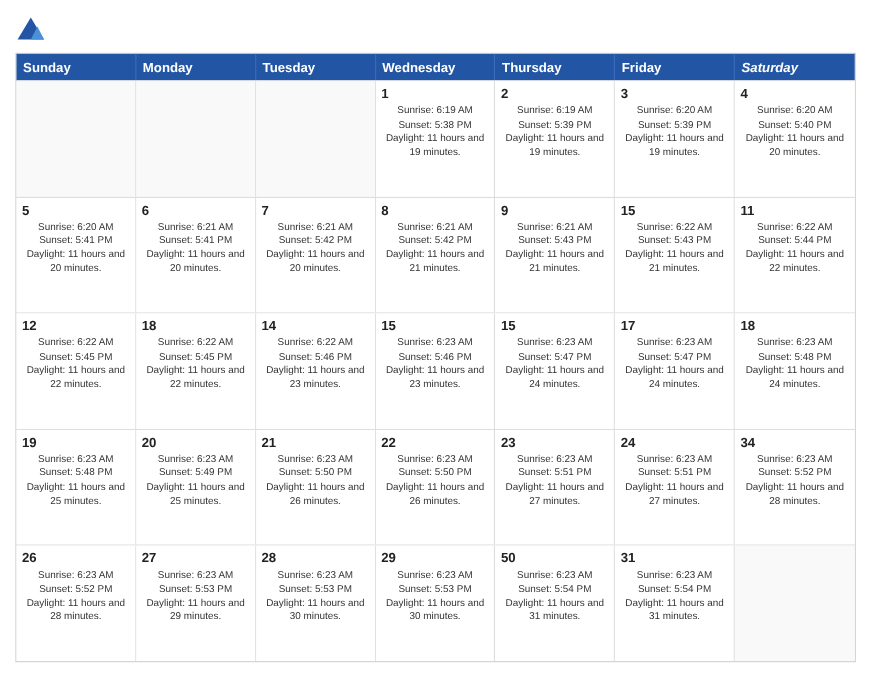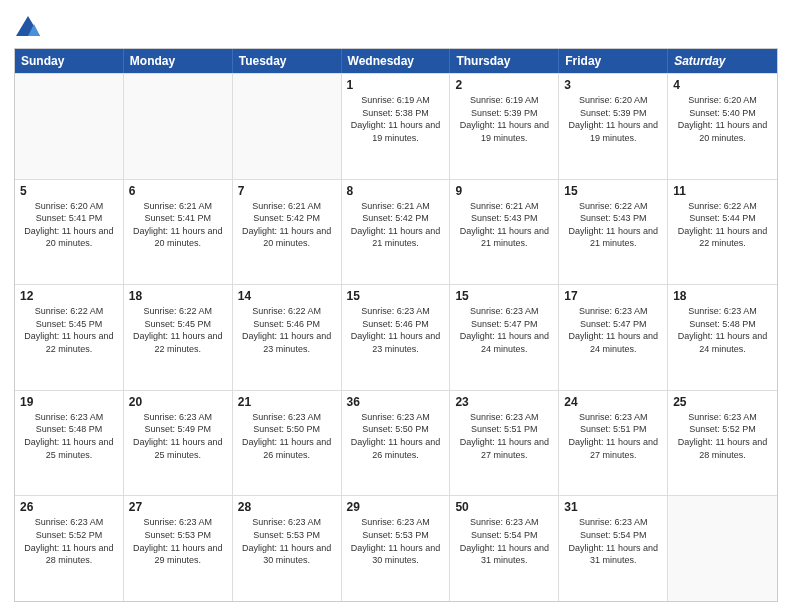--- a/index.html
+++ b/index.html
@@ -280,39 +280,39 @@
 Sunset: 5:49 PM
 Daylight: 11 hours and 25 minutes.</div>
           </div>
           <div class="cal-cell">
             <div class="day-num">21</div>
             <div class="day-info" style="white-space: pre-line;">Sunrise: 6:23 AM
 Sunset: 5:50 PM
 Daylight: 11 hours and 26 minutes.</div>
           </div>
           <div class="cal-cell">
-            <div class="day-num">36</div>
+            <div class="day-num">22</div>
             <div class="day-info" style="white-space: pre-line;">Sunrise: 6:23 AM
 Sunset: 5:50 PM
 Daylight: 11 hours and 26 minutes.</div>
           </div>
           <div class="cal-cell">
             <div class="day-num">23</div>
             <div class="day-info" style="white-space: pre-line;">Sunrise: 6:23 AM
 Sunset: 5:51 PM
 Daylight: 11 hours and 27 minutes.</div>
           </div>
           <div class="cal-cell">
             <div class="day-num">24</div>
             <div class="day-info" style="white-space: pre-line;">Sunrise: 6:23 AM
 Sunset: 5:51 PM
 Daylight: 11 hours and 27 minutes.</div>
           </div>
           <div class="cal-cell">
-            <div class="day-num">25</div>
+            <div class="day-num">34</div>
             <div class="day-info" style="white-space: pre-line;">Sunrise: 6:23 AM
 Sunset: 5:52 PM
 Daylight: 11 hours and 28 minutes.</div>
           </div>
         </div>
         <div class="cal-row">
           <div class="cal-cell">
             <div class="day-num">26</div>
             <div class="day-info" style="white-space: pre-line;">Sunrise: 6:23 AM
 Sunset: 5:52 PM

